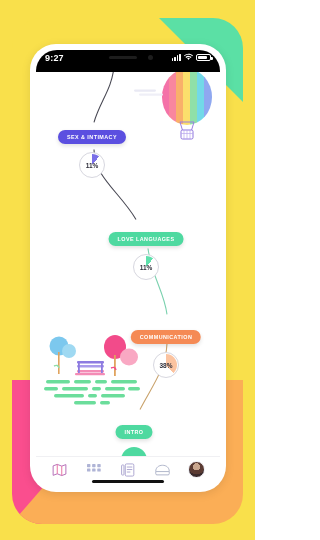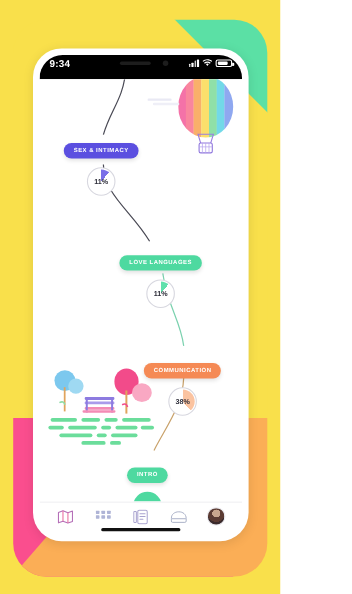--- a/index.html
+++ b/index.html
@@ -192,21 +192,21 @@
   <div class="bg-card">
     <div class="wedge-pink"></div>
     <div class="wedge-orange"></div>
     <div class="wedge-green"></div>
   </div>
 
   <div id="phone">
     <div class="screen">
 
       <div class="statusbar">
-        <div class="status-time">9:34</div>
+        <div class="status-time">9:27</div>
         <div class="notch">
           <div class="notch-speaker"></div>
           <div class="notch-cam"></div>
         </div>
         <div class="status-right">
           <span class="sig-bars">
               <i></i>
               <i></i>
               <i></i>
               <i></i>

